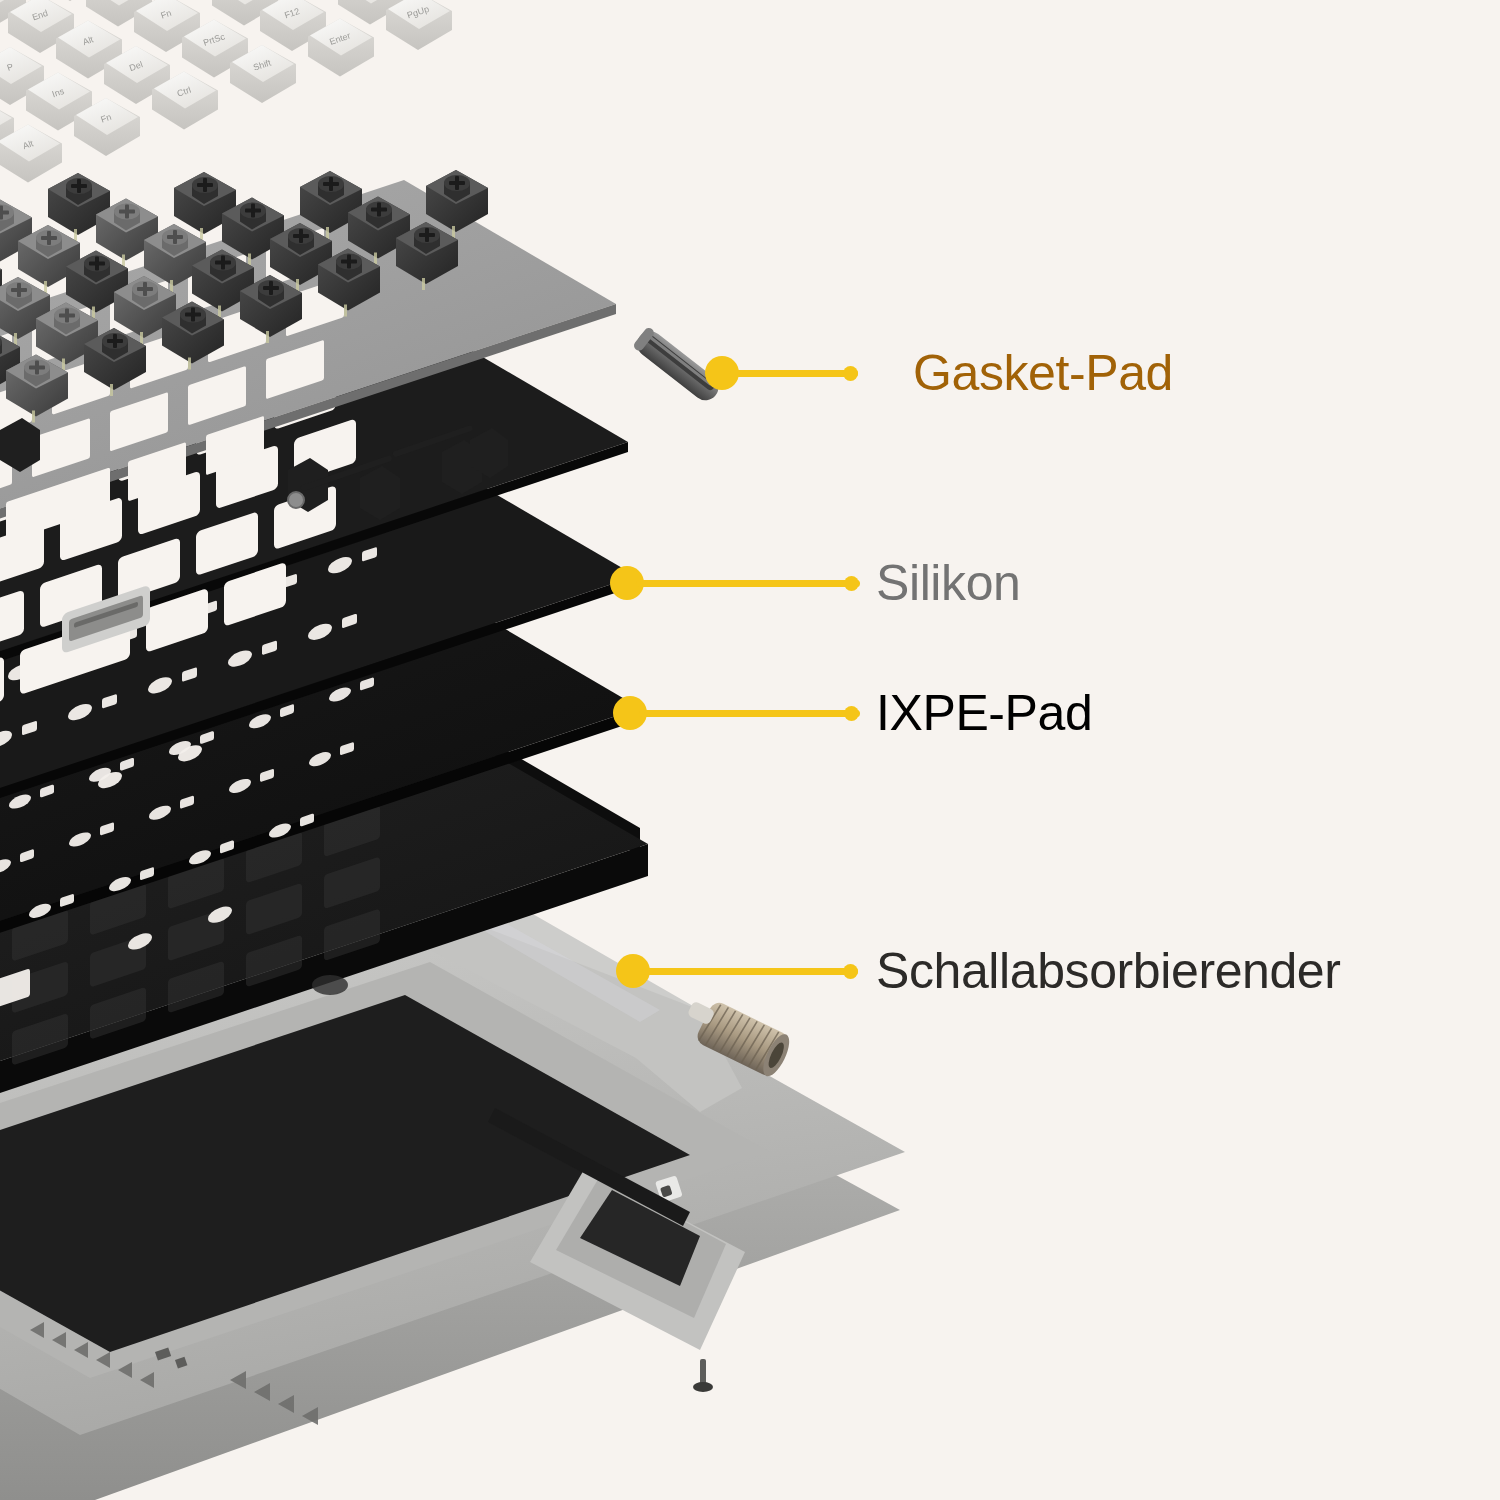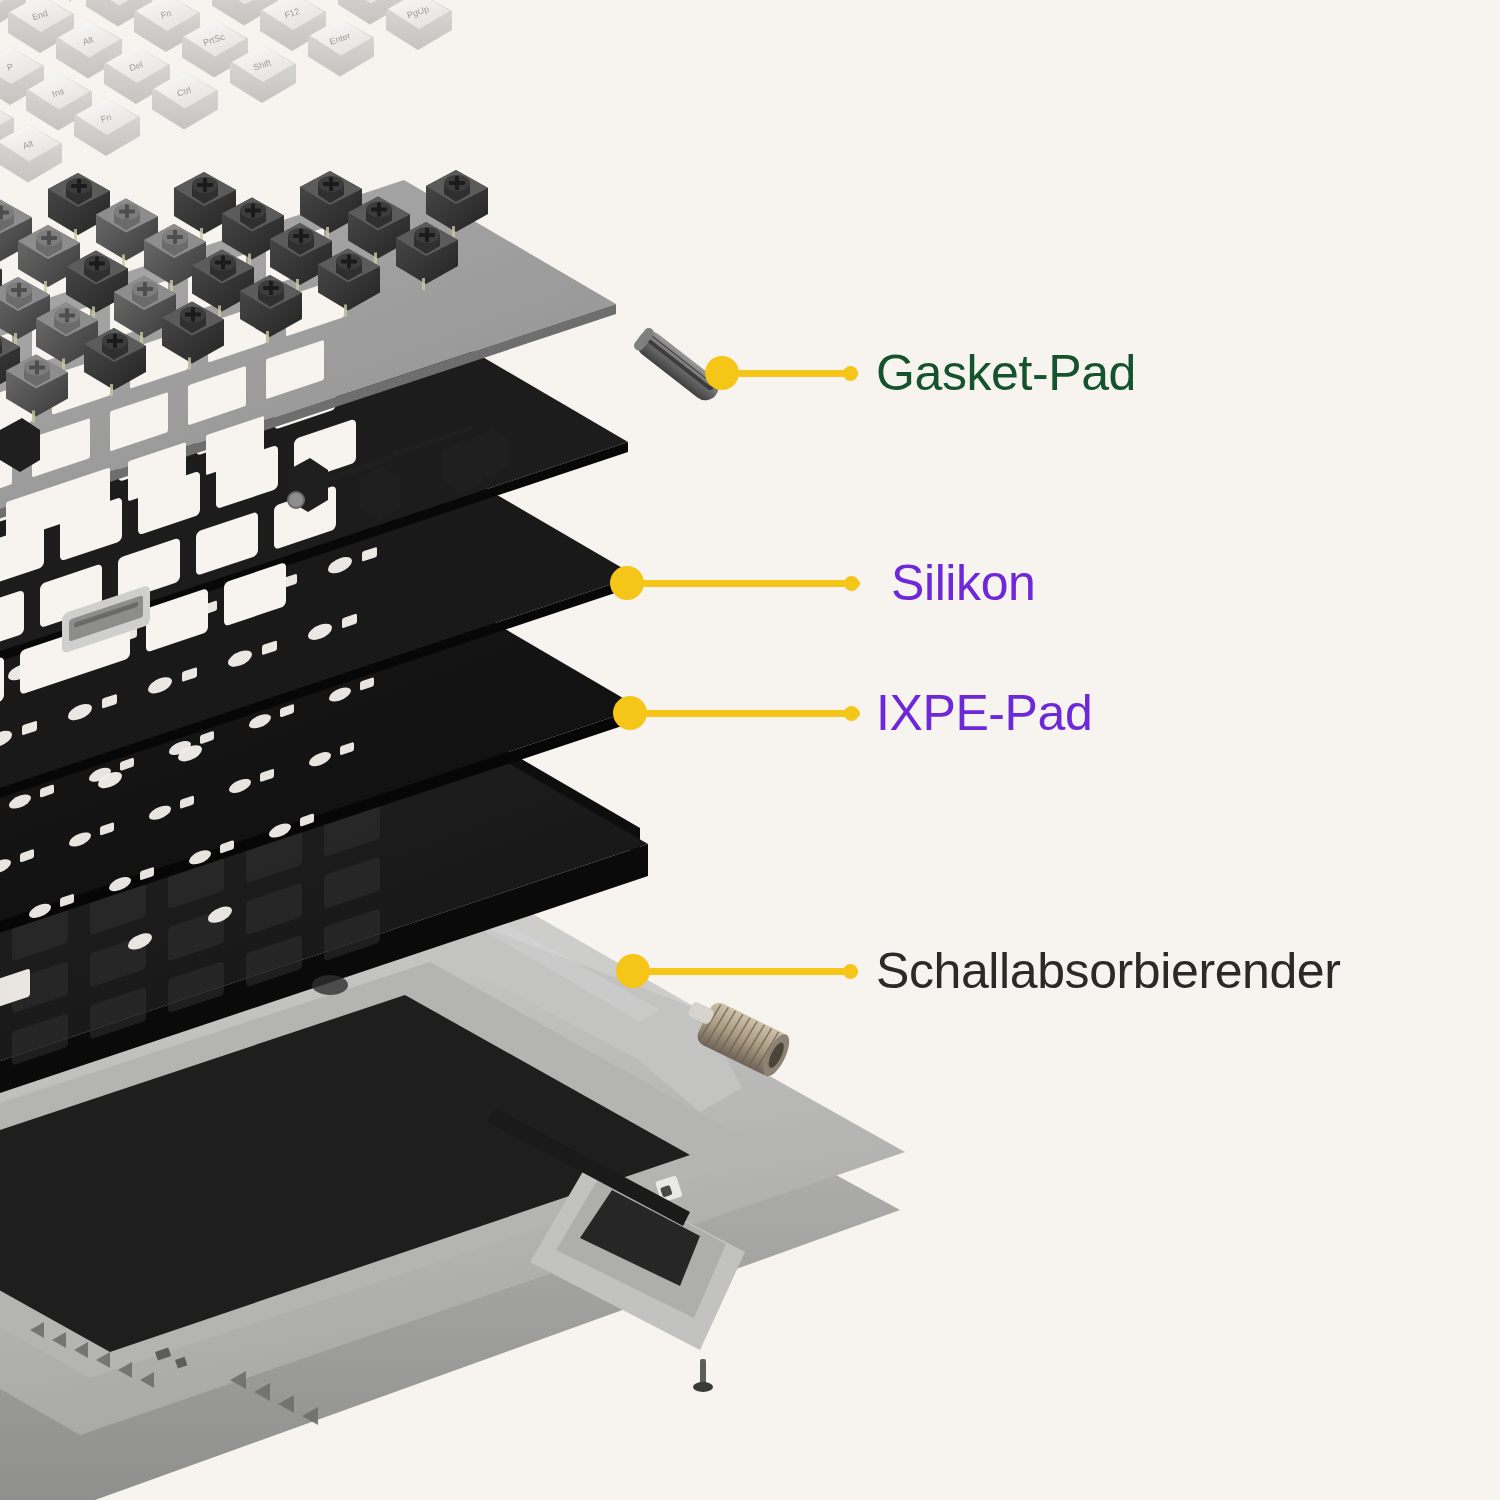--- a/index.html
+++ b/index.html
@@ -1206,35 +1206,35 @@
         <rect x="3" y="0" width="6" height="26" rx="2" fill="#5d5d5b"></rect>
         <ellipse cx="6" cy="28" rx="10" ry="5" fill="#3a3a38"></ellipse>
       </g>
     </g>
   </svg>
 
   <div class="callout" style="left: 0px; top: 0px;">
     <span class="dot-big" style="left: 705px; top: 356px; background: rgb(245, 197, 24);"></span>
     <span class="line" style="left: 730px; top: 370px; width: 128px; background: rgb(245, 197, 24);"></span>
     <span class="dot-small" style="left: 843px; top: 366px; background: rgb(245, 197, 24);"></span>
-    <span class="lbl" style="left: 876px; top: 329px; color: #14532d;">Gasket-Pad</span>
+    <span class="lbl" style="left: 913px; top: 329px; color: #a16207;">Gasket-Pad</span>
   </div>
 
   <div class="callout" style="left: 0px; top: 0px;">
     <span class="dot-big" style="left: 610px; top: 566px; background: rgb(245, 197, 24);"></span>
     <span class="line" style="left: 636px; top: 580px; width: 224px; background: rgb(245, 197, 24);"></span>
     <span class="dot-small" style="left: 844px; top: 576px; background: rgb(245, 197, 24);"></span>
-    <span class="lbl" style="left: 876px; top: 539px; color: #6d28d9; margin-left: 15px;">Silikon</span>
+    <span class="lbl" style="left: 876px; top: 539px; color: #737373;">Silikon</span>
   </div>
 
   <div class="callout" style="left: 0px; top: 0px;">
     <span class="dot-big" style="left: 613px; top: 696px; background: rgb(245, 197, 24);"></span>
     <span class="line" style="left: 639px; top: 710px; width: 221px; background: rgb(245, 197, 24);"></span>
     <span class="dot-small" style="left: 844px; top: 706px; background: rgb(245, 197, 24);"></span>
-    <span class="lbl" style="left: 876px; top: 669px; color: #6d28d9;">IXPE-Pad</span>
+    <span class="lbl" style="left: 876px; top: 669px; color: #000000;">IXPE-Pad</span>
   </div>
 
   <div class="callout" style="left: 0px; top: 0px;">
     <span class="dot-big" style="left: 616px; top: 954px; background: rgb(245, 197, 24);"></span>
     <span class="line" style="left: 642px; top: 968px; width: 216px; background: rgb(245, 197, 24);"></span>
     <span class="dot-small" style="left: 843px; top: 964px; background: rgb(245, 197, 24);"></span>
     <span class="lbl two-line" style="left: 876px; top: 927px; color: rgb(44, 42, 40);">
       <span>Schallabsorbierender</span><br>
     </span>
   </div>

